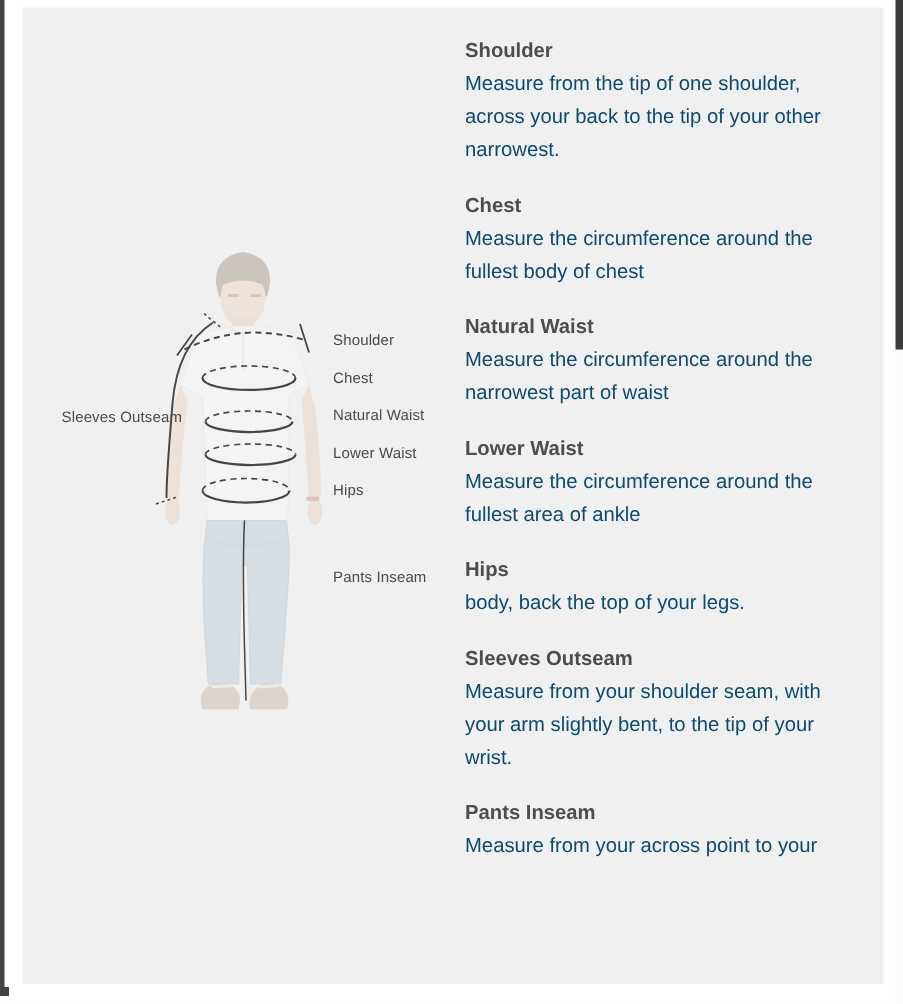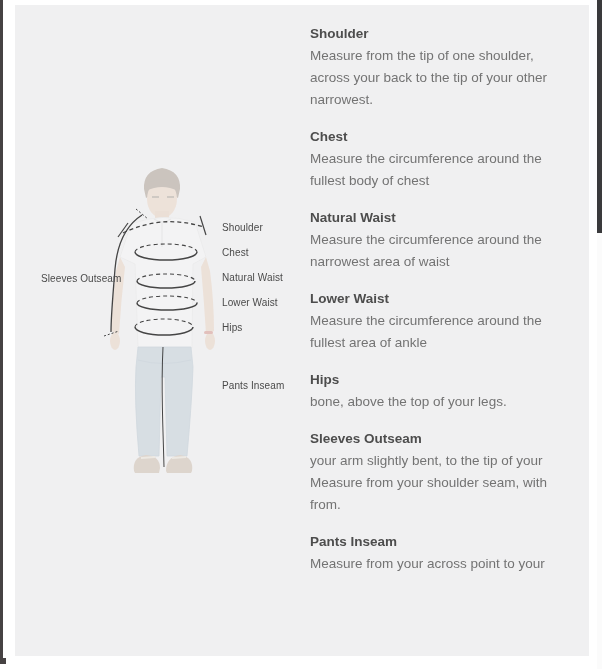--- a/index.html
+++ b/index.html
@@ -36,21 +36,21 @@
     white-space:nowrap;
   }
 
   
   .descriptions { position:absolute; left:295px; top:18px; width:276px; }
   .desc-section { margin:0 0 15px 0; }
   .desc-section h3 {
     margin:0; font-size:13.5px; line-height:22px; font-weight:700; color:#4d4d4d;
   }
   .desc-section p.line {
-    margin:0; font-size:13.5px; line-height:22px; color:#737373; white-space:nowrap;
+    margin:0; font-size:13.5px; line-height:22px; color:#0c4a6e; white-space:nowrap;
   }
 </style>
 </head>
 <body>
 
 <div class="stage">
 
   <div class="window-edge-left"></div>
   <div class="window-edge-nub"></div>
 
@@ -134,39 +134,39 @@
 
       <section class="desc-section">
         <h3>Chest</h3>
         <p class="line">Measure the circumference around the</p>
         <p class="line">fullest body of chest</p>
       </section>
 
       <section class="desc-section">
         <h3>Natural Waist</h3>
         <p class="line">Measure the circumference around the</p>
-        <p class="line">narrowest area of waist</p>
+        <p class="line">narrowest part of waist</p>
       </section>
 
       <section class="desc-section">
         <h3>Lower Waist</h3>
         <p class="line">Measure the circumference around the</p>
         <p class="line">fullest area of ankle</p>
       </section>
 
       <section class="desc-section">
         <h3>Hips</h3>
-        <p class="line">bone, above the top of your legs.</p>
+        <p class="line">body, back the top of your legs.</p>
       </section>
 
       <section class="desc-section">
         <h3>Sleeves Outseam</h3>
+        <p class="line">Measure from your shoulder seam, with</p>
         <p class="line">your arm slightly bent, to the tip of your</p>
-        <p class="line">Measure from your shoulder seam, with</p>
-        <p class="line">from.</p>
+        <p class="line">wrist.</p>
       </section>
 
       <section class="desc-section">
         <h3>Pants Inseam</h3>
         <p class="line">Measure from your across point to your</p>
       </section>
 
     </div>
   </div>
 

